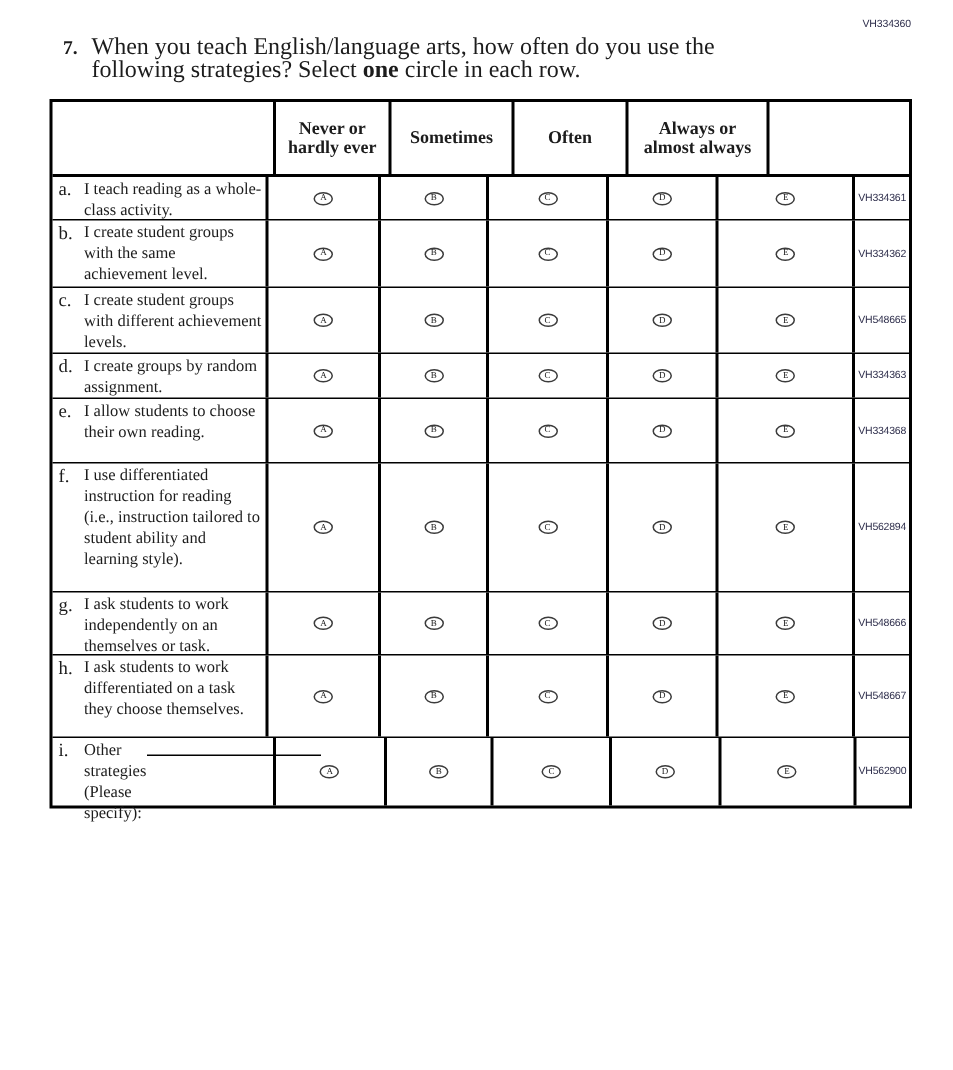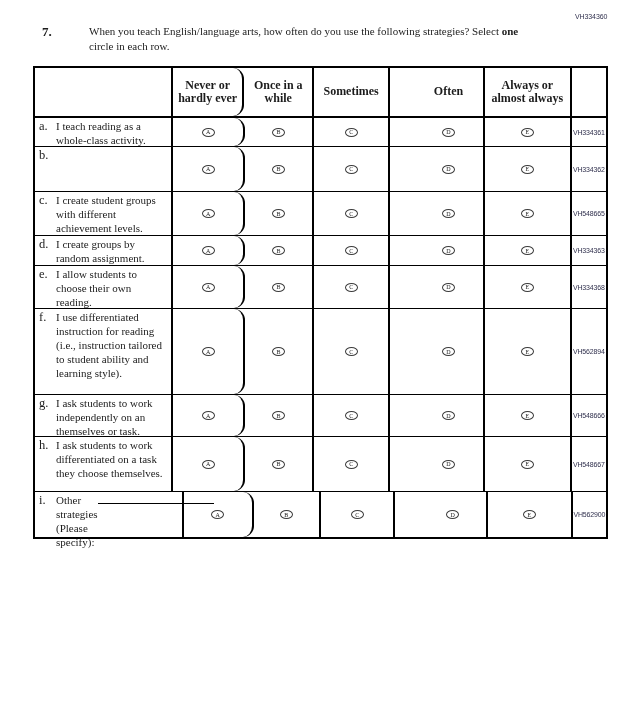--- a/index.html
+++ b/index.html
@@ -11,37 +11,37 @@
     color:#1c1c1c;
     overflow:hidden;
   }
   .top-code {
     position:absolute; top:13px; left:575px;
     font-family:"Liberation Sans", sans-serif;
     font-size:7px; letter-spacing:-0.1px; color:#31314e;
   }
   .question { position:absolute; left:42px; top:24px; display:flex; }
   .qnum { font-weight:bold; width:19px; font-size:13px; line-height:15px; flex-shrink:0; }
-  .qtext { width:436px; font-size:11px; line-height:15px;margin-left:28px; }
+  .qtext { width:436px; font-size:16px; line-height:15px; }
   .qtext b { font-weight:bold; }
 
   .qtable {
     position:absolute; left:33px; top:66px;
     width:575px; border:2px solid #000;
     background:#fff;
   }
   .trow { display:flex; border-bottom:1px solid #000; }
   .trow.thead { border-bottom:2px solid #000; }
   .trow.tlast { border-bottom:none; }
   .cell { border-right:2px solid #000; height:100%; }
   .cell.c-code { border-right:none; }
 
   .c-label { width:149px; display:flex; padding:1px 3px 0 4px; }
-  .c1 { width:77px;border-radius:11px; } .c2 { width:75px; } .c3 { width:82px; }
-  .c4 { width:76px;margin-left:24px; } .c5 { width:94px; }
+  .c1 { width:77px; } .c2 { width:75px; } .c3 { width:82px; }
+  .c4 { width:76px; } .c5 { width:94px; }
   .c-code { width:37px; display:flex; align-items:center; justify-content:center;
     font-family:"Liberation Sans", sans-serif; font-size:7px;
     letter-spacing:-0.15px; color:#31314e; }
 
   .hdr { display:flex; align-items:center; justify-content:center;
     text-align:center; font-weight:bold; font-size:12px; line-height:13.5px;
     padding:0 3px; }
   .opt { display:flex; align-items:center; justify-content:center; }
   .circle {
     width:13px; height:9px; border:1px solid #3b3b3b; border-radius:50%;
@@ -61,21 +61,20 @@
 <div class="question">
   <span class="qnum">7.</span>
   <div class="qtext"><span>When you teach English/language arts, how often do you use the following strategies? Select </span><b>one</b><span> circle in each row.</span></div>
 </div>
 
 <div class="qtable">
 
   <div class="trow thead" style="height:50px">
     <div class="cell c-label"></div>
     <div class="cell c1 hdr">Never or hardly ever</div>
-    <div class="cell c2 hdr">Once in a while</div>
     <div class="cell c3 hdr">Sometimes</div>
     <div class="cell c4 hdr">Often</div>
     <div class="cell c5 hdr">Always or almost always</div>
     <div class="cell c-code"></div>
   </div>
 
   <div class="trow" style="height:29px">
     <div class="cell c-label">
         <span class="ltr">a.</span>
         <span class="txt">I teach reading as a whole-class activity.</span>
@@ -94,20 +93,21 @@
       </div>
     <div class="cell c5 opt">
         <span class="circle">E</span>
       </div>
     <div class="cell c-code">VH334361</div>
   </div>
 
   <div class="trow" style="height:45px">
     <div class="cell c-label">
         <span class="ltr">b.</span>
+        <span class="txt">I create student groups with the same achievement level.</span>
       </div>
     <div class="cell c1 opt">
         <span class="circle">A</span>
       </div>
     <div class="cell c2 opt">
         <span class="circle">B</span>
       </div>
     <div class="cell c3 opt">
         <span class="circle">C</span>
       </div>

